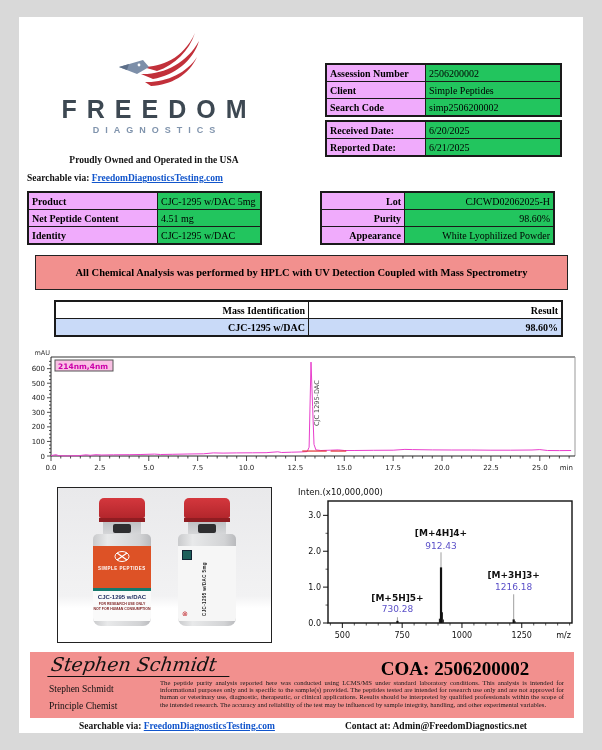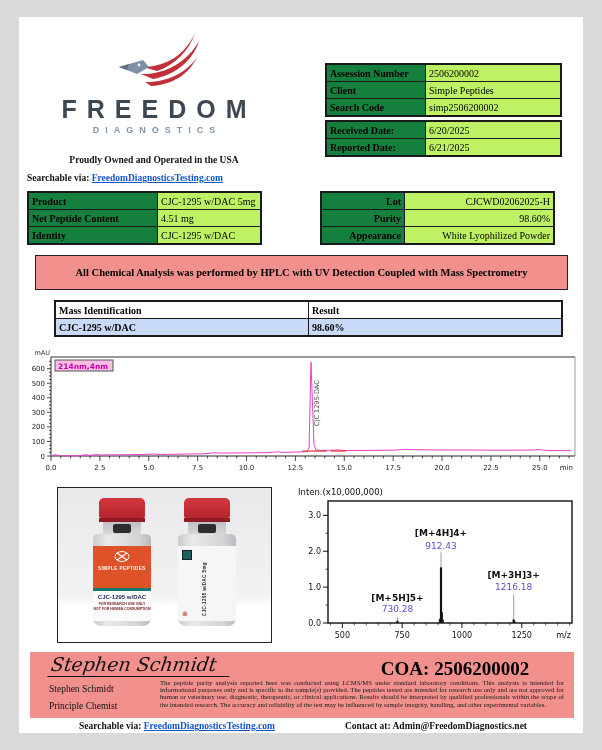--- a/index.html
+++ b/index.html
@@ -13,41 +13,41 @@
   .logo-sub{font-family:"Liberation Sans",sans-serif;font-weight:bold;font-size:9px;letter-spacing:6px;color:#8094ad;margin-top:1px;text-indent:6px;}
   .tagline{left:0px;top:138px;width:270px;text-align:center;font-size:9.5px;font-weight:bold;color:#111;}
   .searchable{left:8px;top:156px;font-size:9.5px;font-weight:bold;color:#111;}
   a.doclink{color:#1155cc;text-decoration:underline;cursor:pointer;margin-top:14px;}
 
   .doc-title{left:295px;top:18px;width:245px;text-align:center;font-size:21px;font-weight:bold;color:#000;}
 
   
   table.blue{border-collapse:collapse;border:2px solid #1a1a1a;}
   table.blue td{border:1px solid #1a1a1a;font-size:10px;height:14px;padding:1px 3px;vertical-align:middle;}
-  td.hd{background:#15803d;font-weight:bold;}
-  td.vl{background:#bef264;}
+  td.hd{background:#f0abfc;font-weight:bold;}
+  td.vl{background:#22c55e;}
   .info-table{left:306px;top:46px;}
   .date-table{left:306px;top:103px;}
   .info-table td.hd,.date-table td.hd{width:92px;}
   .info-table td.vl,.date-table td.vl{width:128px;}
   .prod-table{left:8px;top:174px;}
   .prod-table td.hd{width:122px;}
   .prod-table td.vl{width:96px;}
   .lot-table{left:301px;top:174px;text-align:right;}
   .lot-table td.hd{width:76px;}
   .lot-table td.vl{width:142px;}
 
   
   .banner{left:16px;top:238px;width:531px;height:33px;background:#f2908e;border:1.5px solid #222;
           display:flex;align-items:center;justify-content:center;text-align:center;
           font-size:10.5px;font-weight:bold;color:#000;}
 
   
   table.mass{left:35px;top:283px;border-collapse:collapse;border:2px solid #1a1a1a;}
-  table.mass td{border:1px solid #1a1a1a;text-align:left;margin-left:8px;}
+  table.mass td{border:1px solid #1a1a1a;text-align:right;margin-left:8px;}
   .mass-h{width:246px;height:16px;font-size:10px;font-weight:bold;background:#fff;}
   .mass-r{height:24px;font-size:15px;font-weight:bold;background:#c9daf8;}
 
   
   .chrom-wrap{left:4px;top:331px;width:556px;height:134px;}
   .spec-wrap{left:269px;top:466px;width:292px;height:162px;text-align:right;}
   svg text{font-family:"DejaVu Sans",sans-serif;}
 
   
   .photo-box{left:38px;top:470px;width:213px;height:154px;border:1.5px solid #222;

